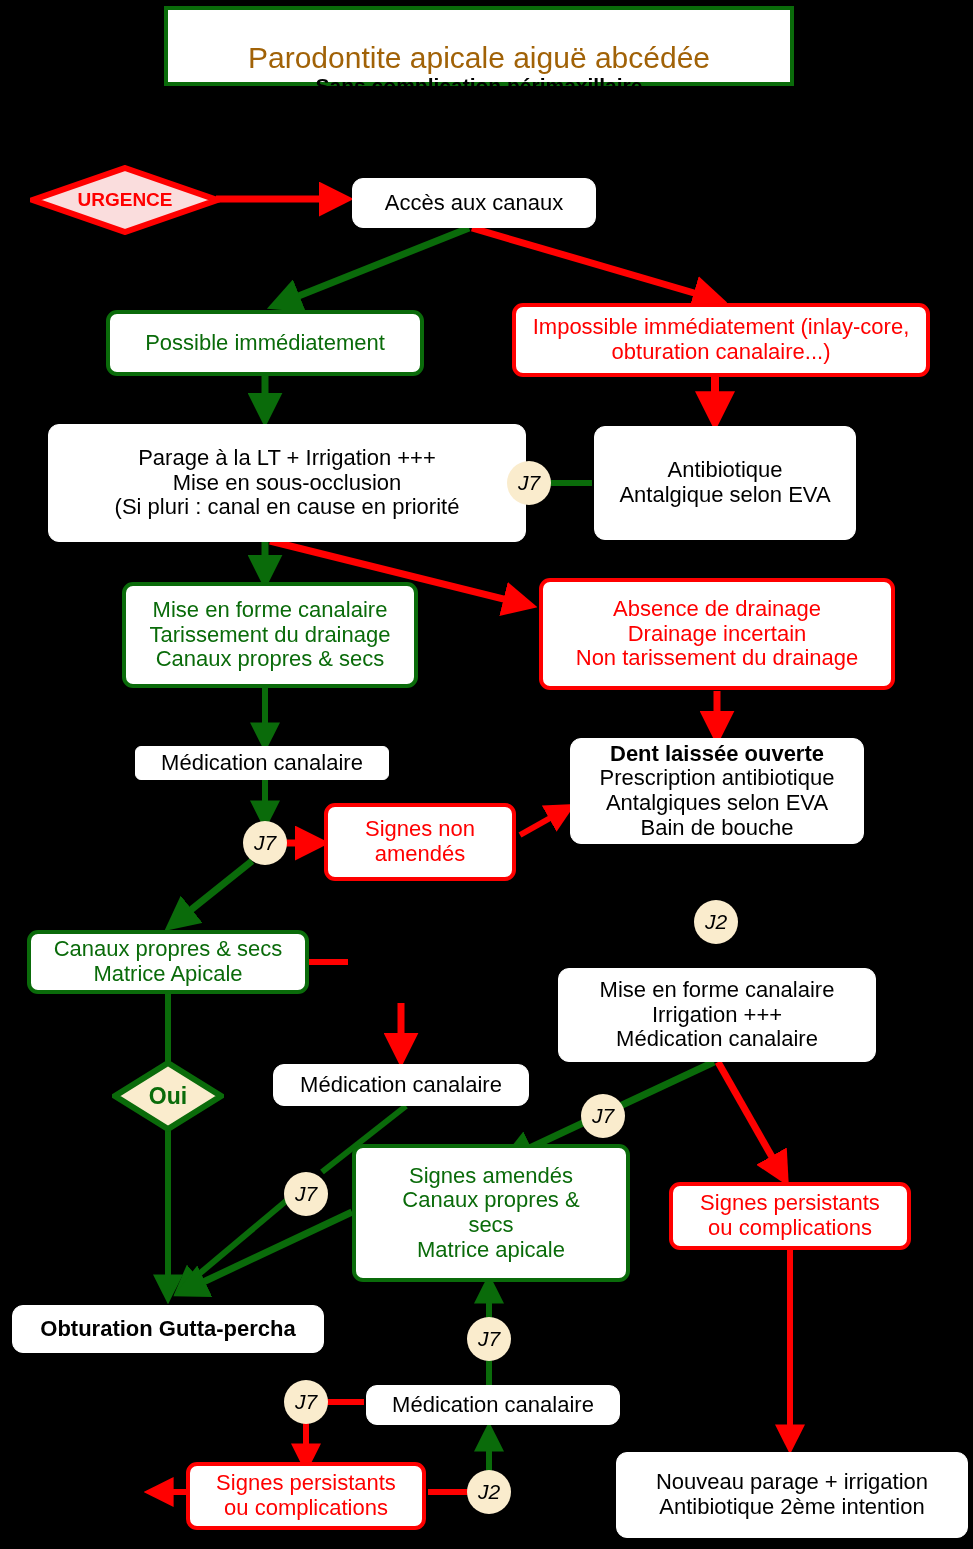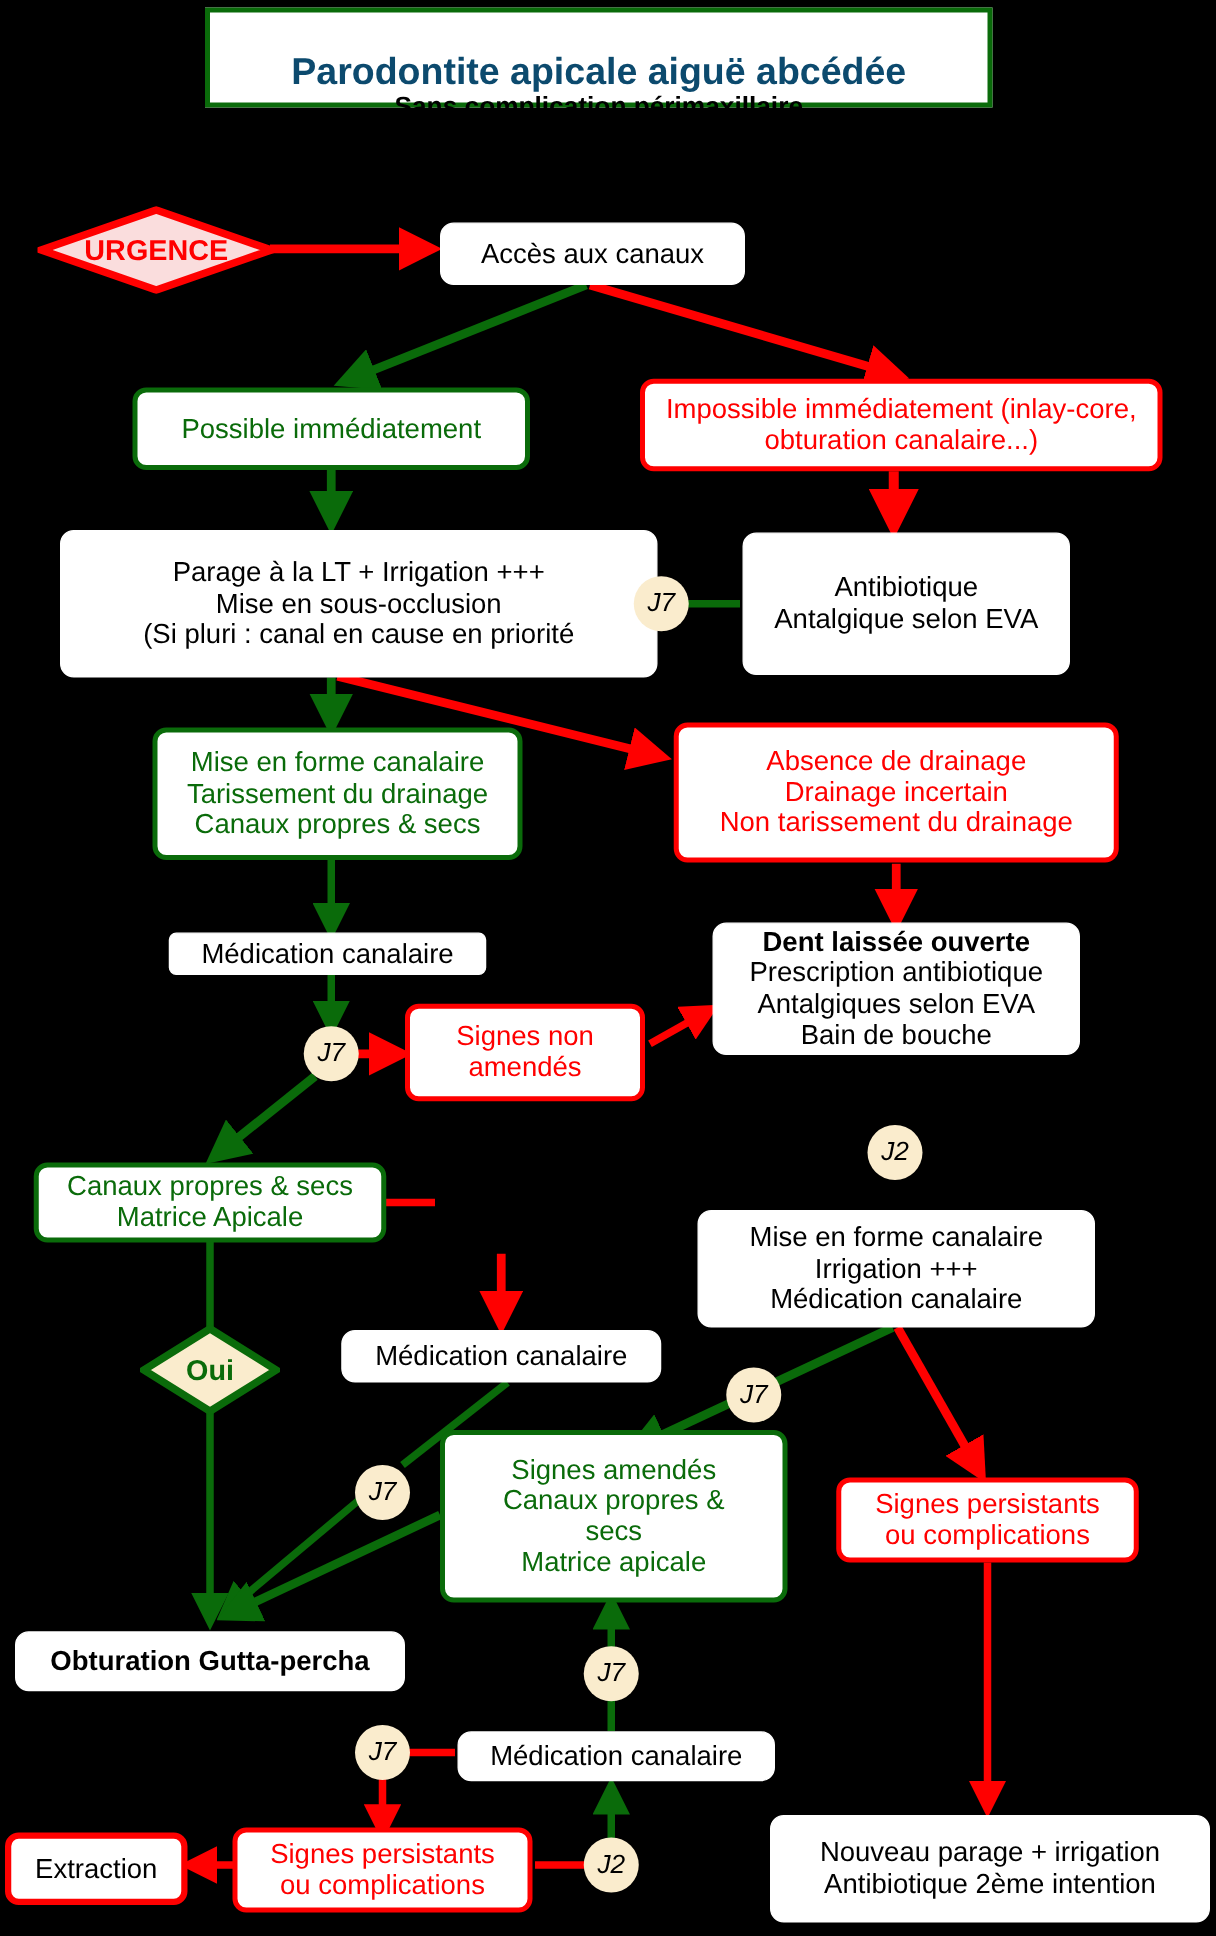--- a/index.html
+++ b/index.html
@@ -47,21 +47,21 @@
   #title-box {
     position: absolute;
     left: 164px; top: 6px;
     width: 630px; height: 80px;
     background: #ffffff;
     border: 4px solid #0a6b0a;
     display: flex; flex-direction: column;
     align-items: center; justify-content: center;
     z-index: 6;
   }
-  #title-main { font-size: 30px; font-weight: bold; color: #0c4a6e; line-height: 1.1; margin-top: 48px; }
+  #title-main { font-size: 30px; font-weight: normal; color: #a16207; line-height: 1.1; margin-top: 48px; }
   #title-sub  { font-size: 21px; font-weight: bold; color: #000000; line-height: 1.15; }
 
   
   .diamond {
     position: absolute;
     display: flex; align-items: center; justify-content: center;
     z-index: 6;
   }
   .diamond .dshape {
     position: absolute; left: 0; top: 0; width: 100%; height: 100%;
@@ -165,21 +165,21 @@
 
   <div id="title-box">
     <div id="title-main">Parodontite apicale aiguë abcédée</div>
     <div id="title-sub">Sans complication périmaxillaire</div>
   </div>
 
   <div class="diamond" style="left:30px; top:165px; width:190px; height:70px;">
     <svg class="dshape" viewBox="0 0 190 70" preserveAspectRatio="none">
       <polygon points="95,3 187,35 95,67 3,35" fill="#fadddd" stroke="#ff0000" stroke-width="6"></polygon>
     </svg>
-    <span class="dlabel" style="color:#ff0000; font-size:23px;">URGENCE</span>
+    <span class="dlabel" style="color:#ff0000; font-size:19px;">URGENCE</span>
   </div>
 
   <div class="node plain" style="left:352px; top:178px; width:244px; height:50px;">
     <span class="txt">Accès aux canaux</span>
   </div>
 
   <div class="node greenb" style="left:106px; top:310px; width:318px; height:66px;">
     <span class="txt">Possible immédiatement</span>
   </div>
 
@@ -286,23 +286,20 @@
     <span class="txt">Médication canalaire</span>
   </div>
 
   <div class="node redb" style="left:186px; top:1462px; width:240px; height:68px;">
     <span class="txt">
       <span>Signes persistants</span><br>
       <span>ou complications</span>
     </span>
   </div>
 
-  <div class="node redb-blk" style="left:4px; top:1466px; width:146px; height:58px;">
-    <span class="txt">Extraction</span>
-  </div>
 
   <div class="node plain" style="left:616px; top:1452px; width:352px; height:86px;">
     <span class="txt">
       <span>Nouveau parage + irrigation</span><br>
       <span>Antibiotique 2ème intention</span>
     </span>
   </div>
 
   <div class="marker" style="left:507px; top:461px; width:44px; height:44px;">
     <span>J7</span>

